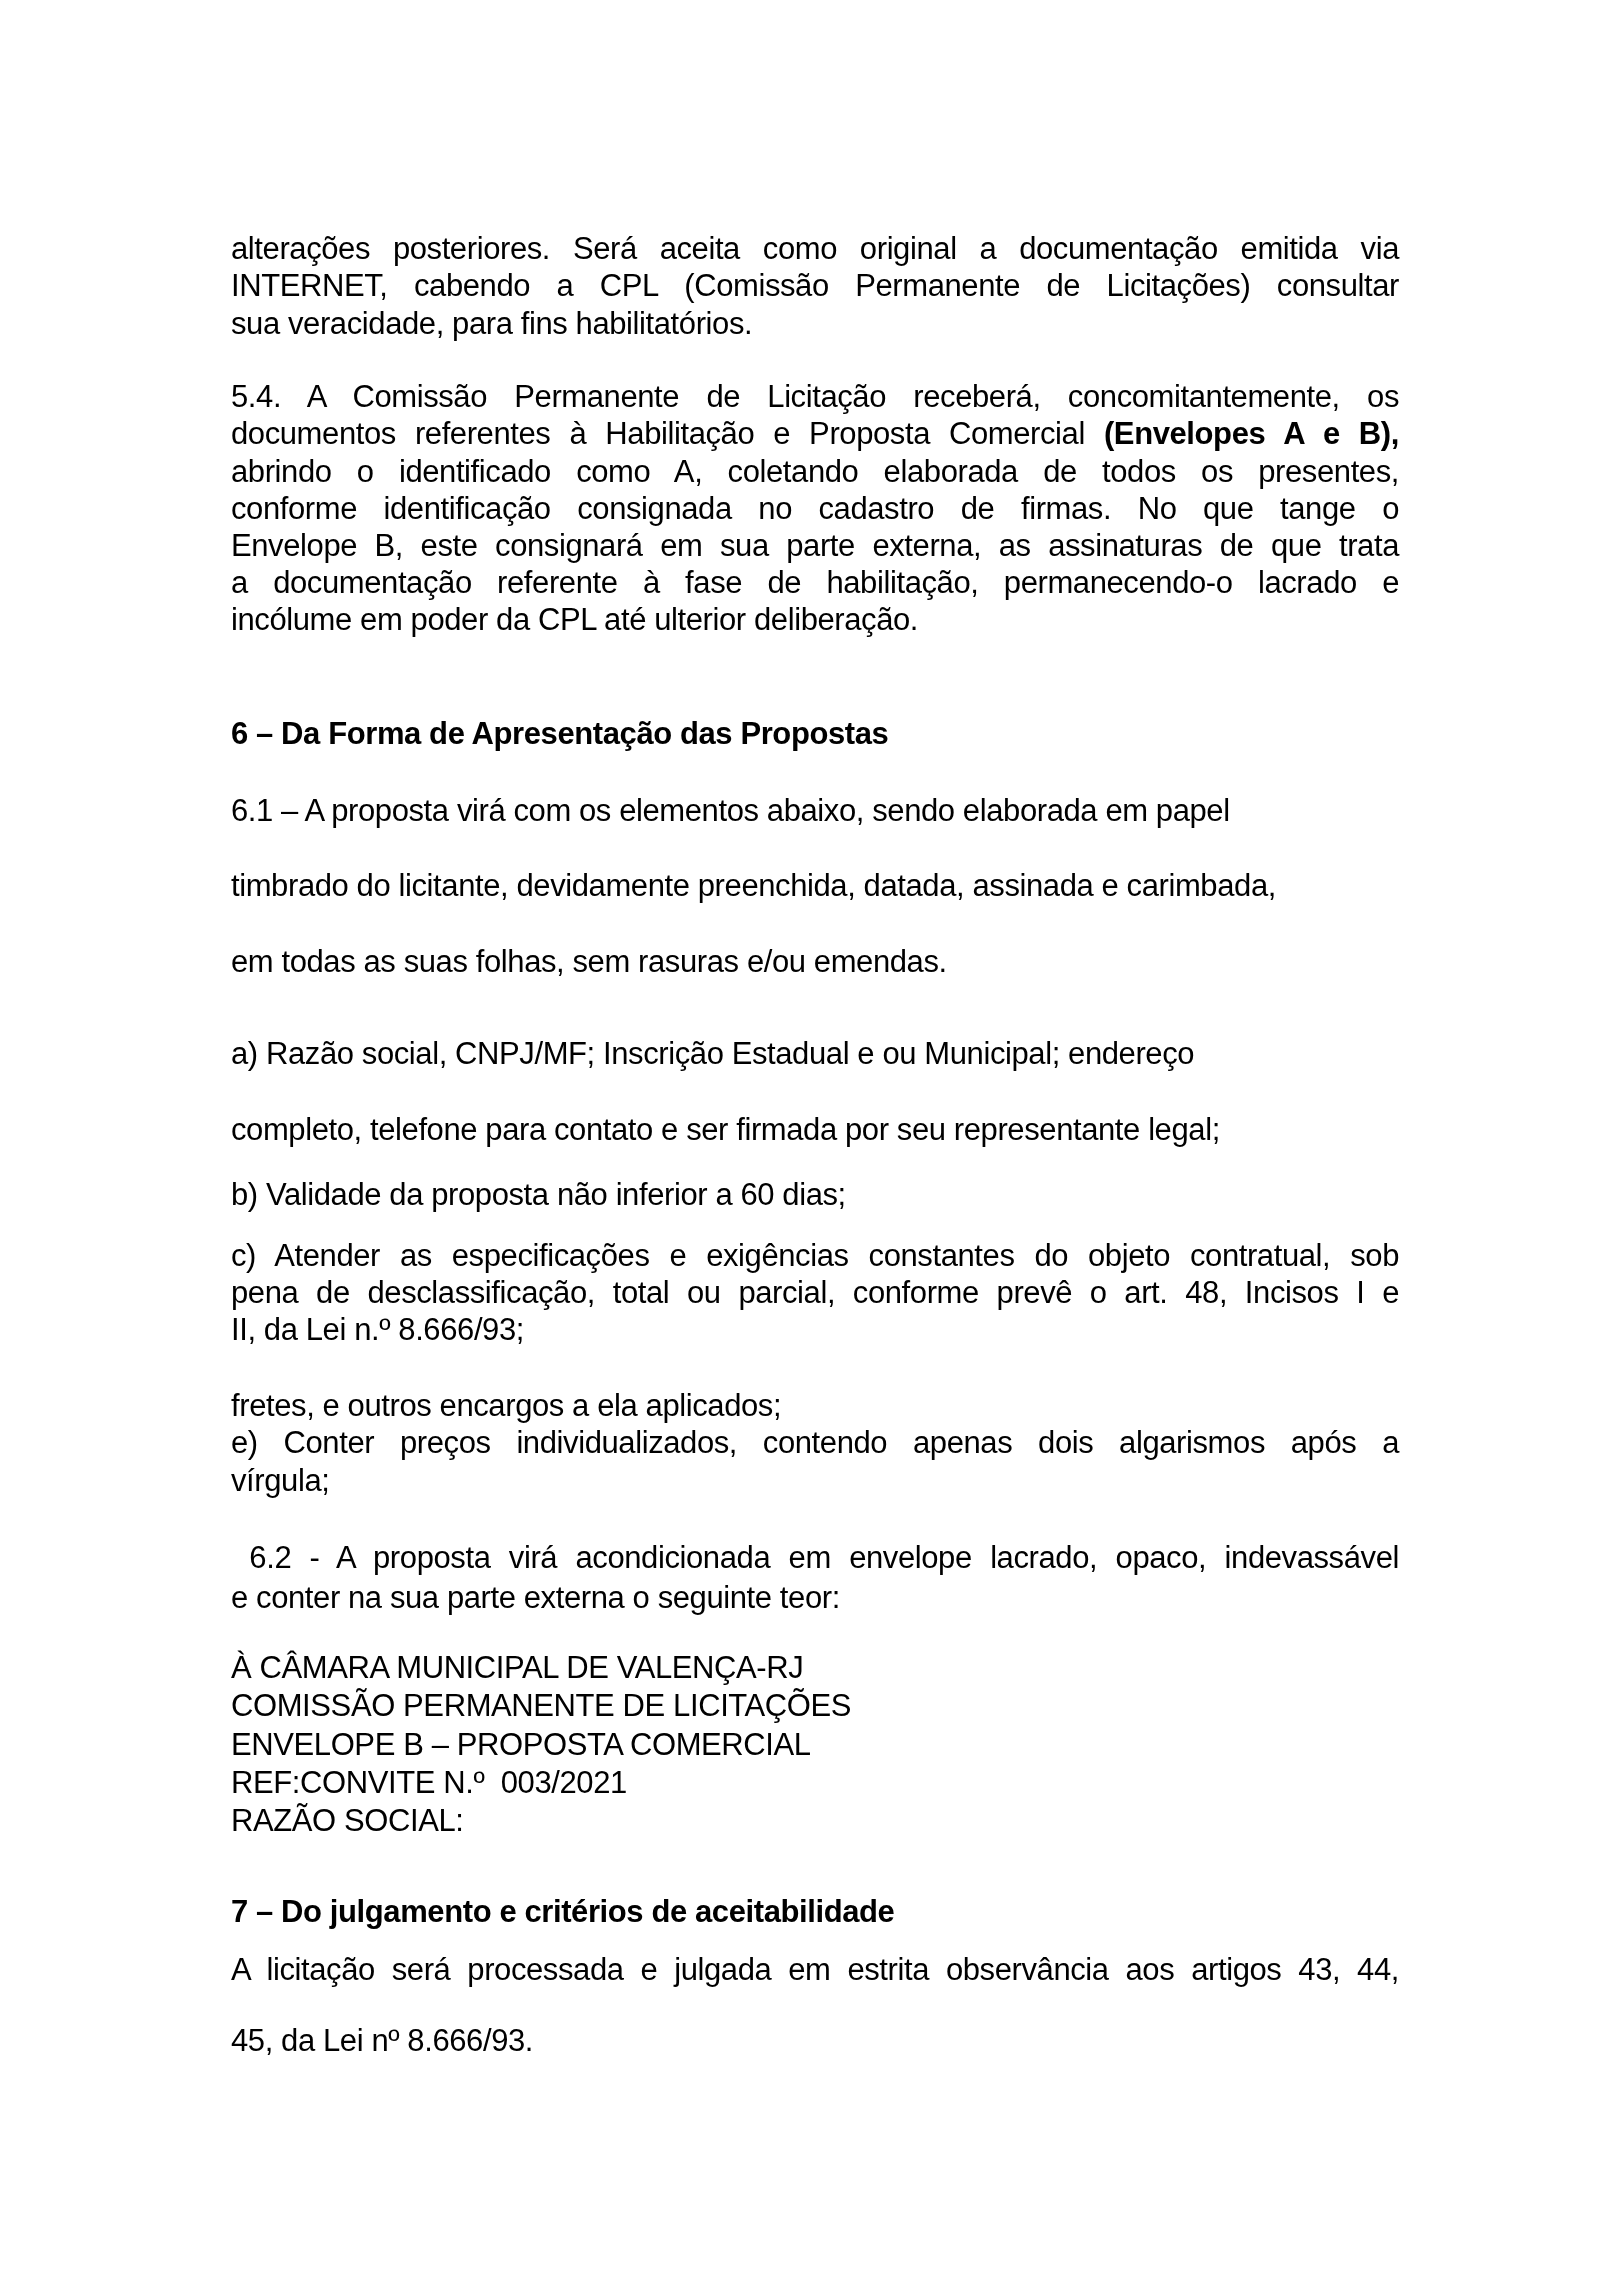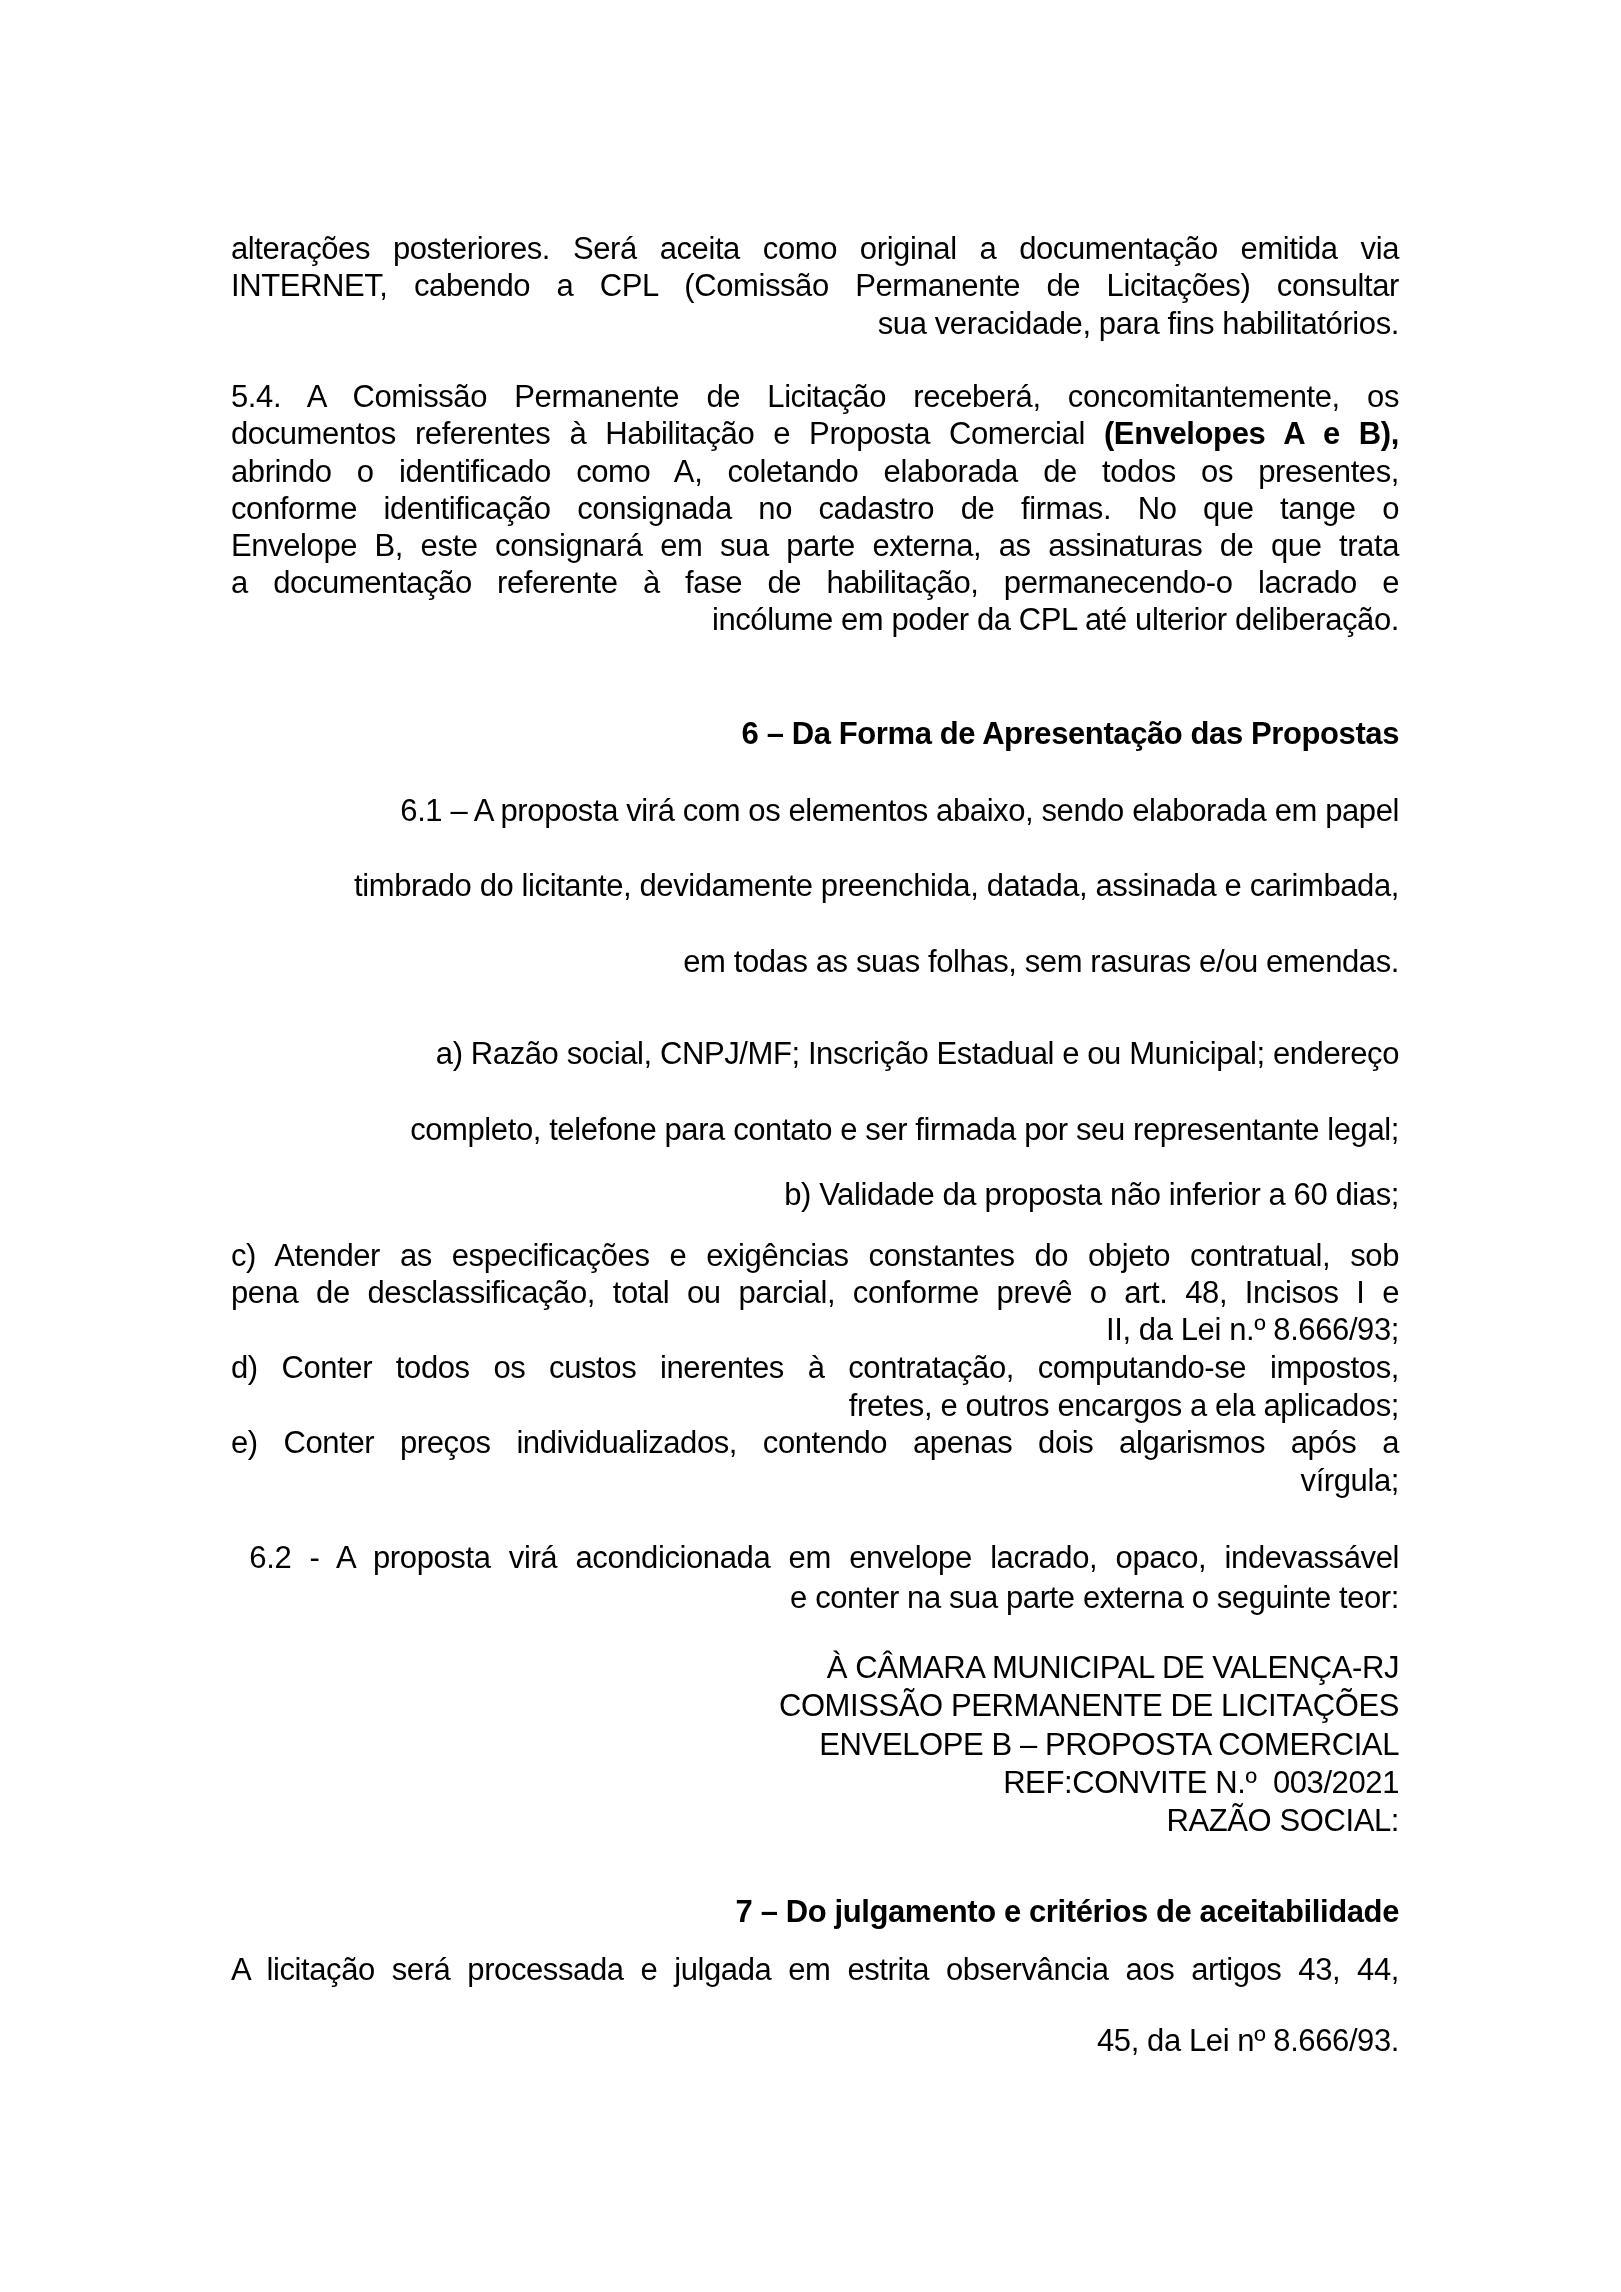--- a/index.html
+++ b/index.html
@@ -27,21 +27,21 @@
   .line {
     position: absolute;
     left: 0;
     width: 100%;
     height: 37px;
     line-height: 37px;
     font-size: 31px;
     letter-spacing: -0.4px;
     white-space: pre-wrap;
     color: #000000;
-    text-align: right;
+    text-align: left;
   }
   .just {
     text-align: justify;
     text-align-last: justify;
   }
   .bold, .b {
     font-weight: bold;
   }
 </style>
 </head>
@@ -68,21 +68,20 @@
     <div class="line" style="top:834px">timbrado do licitante, devidamente preenchida, datada, assinada e carimbada,</div>
     <div class="line" style="top:910px">em todas as suas folhas, sem rasuras e/ou emendas.</div>
 
     <div class="line" style="top:1002px">a) Razão social, CNPJ/MF; Inscrição Estadual e ou Municipal; endereço</div>
     <div class="line" style="top:1078px">completo, telefone para contato e ser firmada por seu representante legal;</div>
 
     <div class="line" style="top:1143px">b) Validade da proposta não inferior a 60 dias;</div>
     <div class="line just" style="top:1204px">c) Atender as especificações e exigências constantes do objeto contratual, sob</div>
     <div class="line just" style="top:1241px">pena de desclassificação, total ou parcial, conforme prevê o art. 48, Incisos I e</div>
     <div class="line" style="top:1278px">II, da Lei n.º 8.666/93;</div>
-    <div class="line just" style="top:1316px">d) Conter todos os custos inerentes à contratação, computando-se impostos,</div>
     <div class="line" style="top:1354px">fretes, e outros encargos a ela aplicados;</div>
     <div class="line just" style="top:1391px">e) Conter preços individualizados, contendo apenas dois algarismos após a</div>
     <div class="line" style="top:1429px">vírgula;</div>
 
     <div class="line just" style="top:1506px"> 6.2 - A proposta virá acondicionada em envelope lacrado, opaco, indevassável</div>
     <div class="line" style="top:1546px">e conter na sua parte externa o seguinte teor:</div>
 
     <div class="line" style="top:1616px">À CÂMARA MUNICIPAL DE VALENÇA-RJ</div>
     <div class="line" style="top:1654px">COMISSÃO PERMANENTE DE LICITAÇÕES</div>
     <div class="line" style="top:1693px">ENVELOPE B – PROPOSTA COMERCIAL</div>

